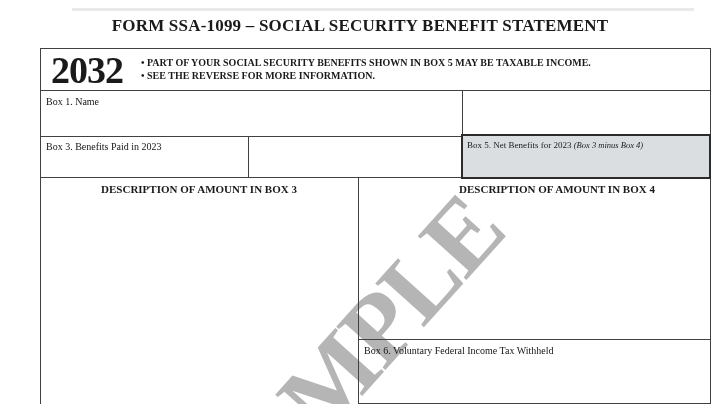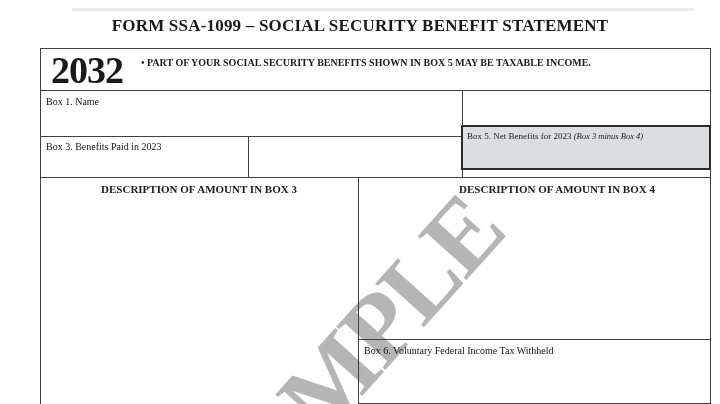--- a/index.html
+++ b/index.html
@@ -35,21 +35,21 @@
     font-size:10px;font-weight:700;line-height:13px;white-space:nowrap;
   }
   
   .cell-label{
     position:absolute;font-size:10px;color:#141414;white-space:nowrap;
   }
   .desc-header{
     position:absolute;top:175px;font-size:11px;font-weight:700;text-align:center;
   }
   .box5{
-    position:absolute;left:461px;top:117px;width:246px;height:41px;
+    position:absolute;left:461px;top:126px;width:246px;height:41px;
     background:var(--box5-fill,#dbdee0);
     border:2px solid #2b2b2b;
   }
   .box5-label{
     position:absolute;left:4px;top:4px;font-size:9px;white-space:nowrap;
   }
   .box5-note{font-style:italic;font-size:8.5px;}
   .bottom-bar{
     position:absolute;left:356px;top:398px;width:355px;height:6px;
     background:var(--bar-fill,#a9abad);
@@ -72,20 +72,21 @@
   <div class="top-artifact"></div>
 
   <div class="title">FORM SSA-1099 – SOCIAL SECURITY BENEFIT STATEMENT</div>
 
   <div class="watermark">SAMPLE</div>
 
   <div class="year-box over">
     <div class="year-label">2032</div>
     <div class="year-notes">
       <div>• PART OF YOUR SOCIAL SECURITY BENEFITS SHOWN IN BOX 5 MAY BE TAXABLE INCOME.</div>
+      <div>• SEE THE REVERSE FOR MORE INFORMATION.</div>
     </div>
   </div>
 
   <div class="line over" style="left:40px;top:82px;width:671px;height:1px;"></div>
   <div class="line over" style="left:40px;top:128px;width:671px;height:1px;"></div>
   <div class="line over" style="left:40px;top:169px;width:671px;height:1px;"></div>
   <div class="line over" style="left:40px;top:82px;width:1px;height:322px;"></div>
   <div class="line over" style="left:710px;top:82px;width:1px;height:322px;"></div>
   <div class="line over" style="left:462px;top:82px;width:1px;height:88px;"></div>
   <div class="line over" style="left:248px;top:128px;width:1px;height:42px;"></div>

